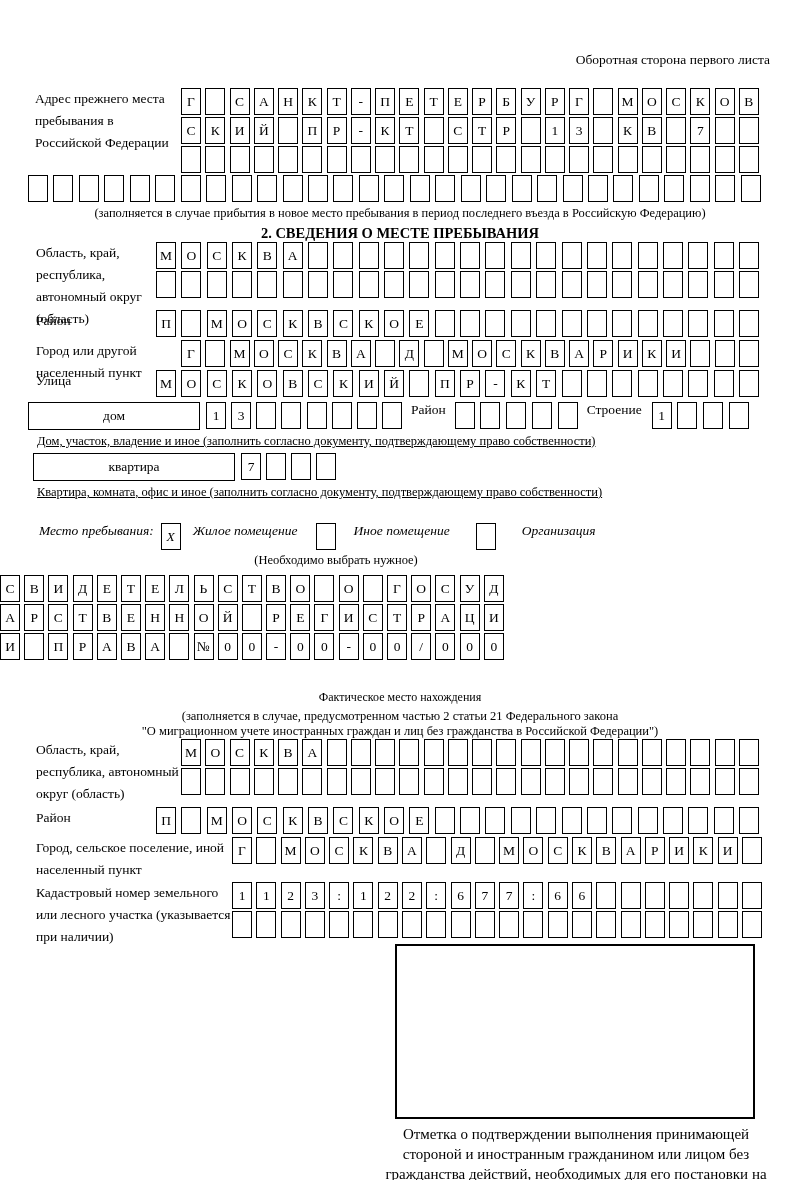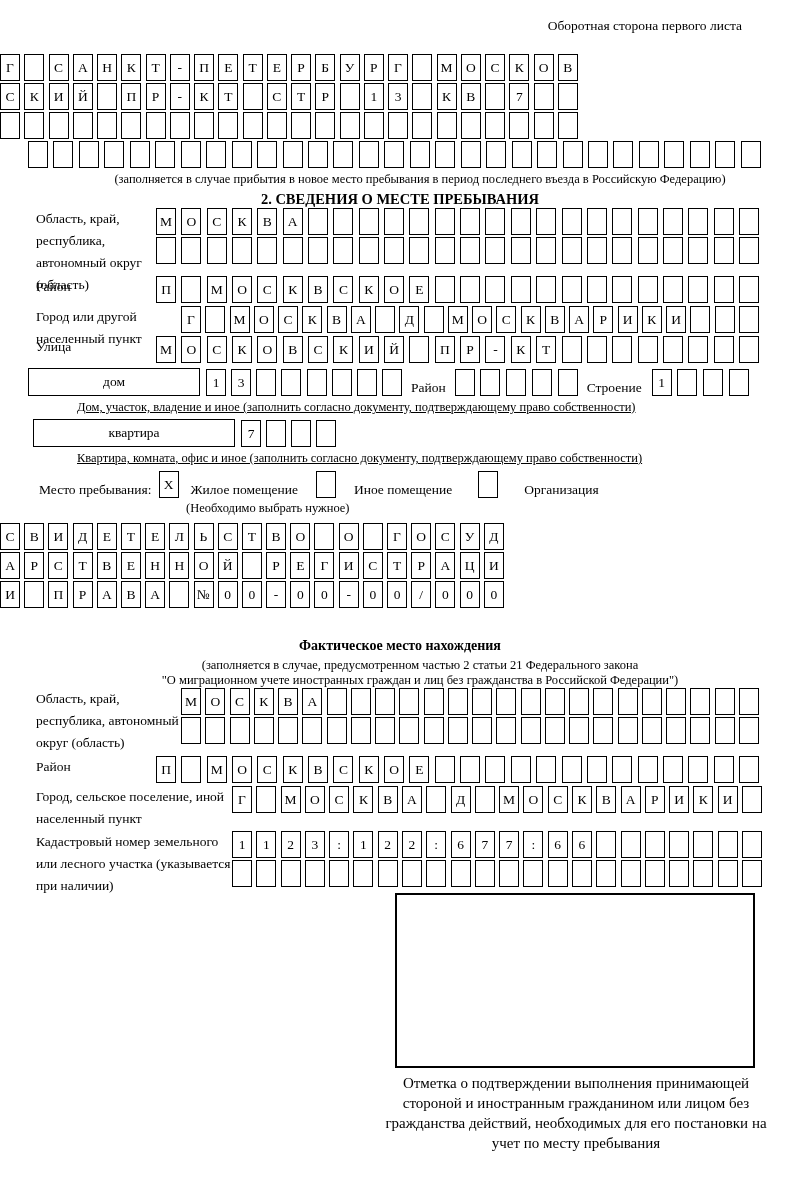--- a/index.html
+++ b/index.html
@@ -4,21 +4,21 @@
 <style>
   * { margin:0; padding:0; box-sizing:border-box; }
   html,body { background:#ffffff; }
   body {
     width:800px; height:1180px; overflow:hidden;
     font-family:"Liberation Serif","DejaVu Serif",serif;
     color:#000;
   }
   .page { width:800px; height:1180px; position:relative; }
 
-  .header-note { padding-top:18px; padding-right:58px; text-align:right; font-size:13.5px; }
+  .header-note { padding-top:18px; padding-right:30px; text-align:right; font-size:13.5px;margin-top:34px; }
 
   .field { display:flex; align-items:stretch; }
   .flabel { font-size:13.5px; line-height:22px; padding-left:36px; flex:0 0 auto; }
   .rows { display:flex; flex-direction:column; }
   .rows .cells { margin-bottom:2px; }
   .rows .cells:last-child { margin-bottom:0; }
 
   .cells { display:flex; justify-content:space-between; }
   .cell {
     flex:0 0 20px; width:20px; height:27px;
@@ -31,68 +31,69 @@
   .w-b { width:603px; }   
   .w-c { width:504px; }   
   .w-d { width:530px; }   
   .w-full { width:733px; margin-left:28px; }
 
   .lab-a { width:181px; }
   .lab-b { width:156px; }
   .lab-c { width:255px; }
   .lab-d { width:232px; }
 
-  .caption { font-size:12.5px; line-height:15px;margin-left:40px; }
+  .caption { font-size:12.5px; line-height:15px; }
   .caption.center { text-align:center; }
   .caption.indent { padding-left:37px;text-decoration:underline; }
 
   .section-title { text-align:center; font-weight:bold; font-size:14.5px; }
-  .sub-title { text-align:center; font-weight:bold; font-size:14px; }
-
-  .inline-row { display:flex; align-items:flex-end; font-size:13.5px; }
+  .sub-title { text-align:center; font-weight:normal; font-size:12px; }
+
+  .inline-row { display:flex; align-items:flex-start; font-size:13.5px; }
 
   .named-box {
     border:1.8px solid #000; height:28px;
     display:flex; align-items:center; justify-content:center;
     font-size:13.5px;
   }
   .house-row { margin-top:5px; margin-left:28px; }
   .house-row .named-box { width:172px; }
   .house-cells { width:196px; margin-left:6px; }
   .korpus-cells { width:123px; margin-left:5px; }
   .stroenie-cells { width:97px; margin-left:6px; }
   .house-row .txt { margin-left:9px; margin-right:4px; }
 
   .apt-row { margin-top:4px; margin-left:33px; }
   .apt-row .named-box { width:202px; }
   .apt-cells { width:95px; margin-left:6px; }
 
-  .stay-row { margin-top:5px; margin-left:39px; }
+  .stay-row { margin-top:23px; margin-left:39px;font-style:italic; }
   .stay-row .cell { margin-left:7px; }
   .stay-row .opt { margin-left:12px; }
   .stay-row .opt2 { margin-left:18px; }
   .stay-row .opt3 { margin-left:26px; }
-  .stay-note { margin-top:3px; margin-left:186px; width:300px; text-align:left; }
+  .stay-note { margin-top:3px; margin-left:186px; width:300px; text-align:center; }
 
   .stamp-box { margin-top:6px; margin-left:395px; width:360px; height:175px; border:2px solid #000; }
   .stamp-note { margin-top:5px; margin-left:384px; width:384px; text-align:center; font-size:15px; line-height:20px; }
 
   .mt2{margin-top:2px}.mt3{margin-top:3px}.mt4{margin-top:4px}
   .mt6{}.mt7{margin-top:7px}.mt12{margin-top:12px}.mt18{margin-top:18px}
   .mt20{margin-top:20px}.mt30{margin-top:30px}
   .h56{height:56px}.h27{height:27px}.h85{height:85px}
 </style>
 </head>
 <body>
 
 <div class="page">
 
   <div class="header-note">Оборотная сторона первого листа</div>
 
   <div class="field mt20">
+    <div class="flabel lab-a" style="width:181px; padding-left:35px;">Адрес прежнего места пребывания в Российской Федерации</div>
     <div class="rows">
       <div class="cells w-a">
           <span class="cell">Г</span>
           <span class="cell"></span>
           <span class="cell">С</span>
           <span class="cell">А</span>
           <span class="cell">Н</span>
           <span class="cell">К</span>
           <span class="cell">Т</span>
           <span class="cell">-</span>

